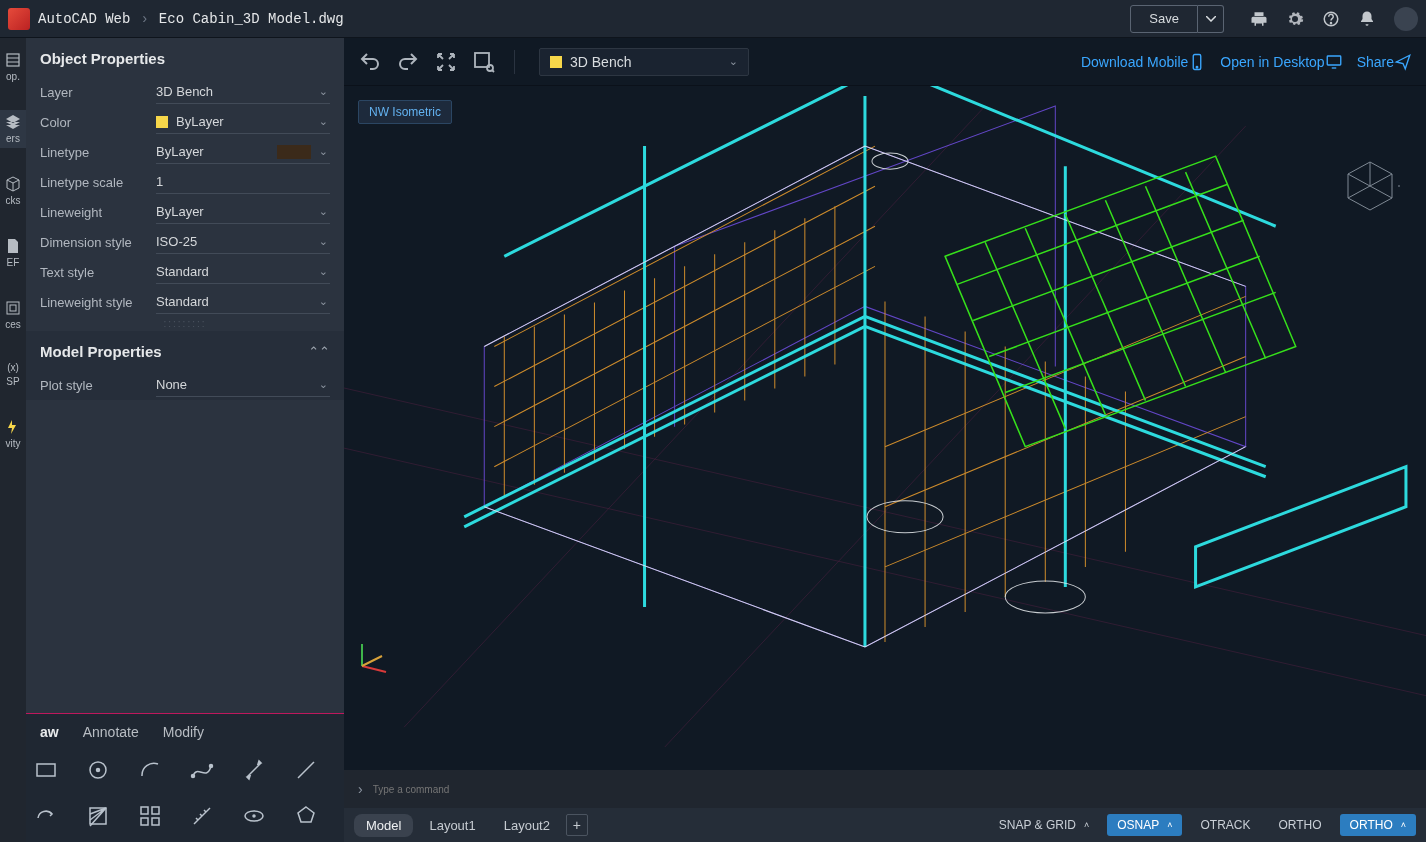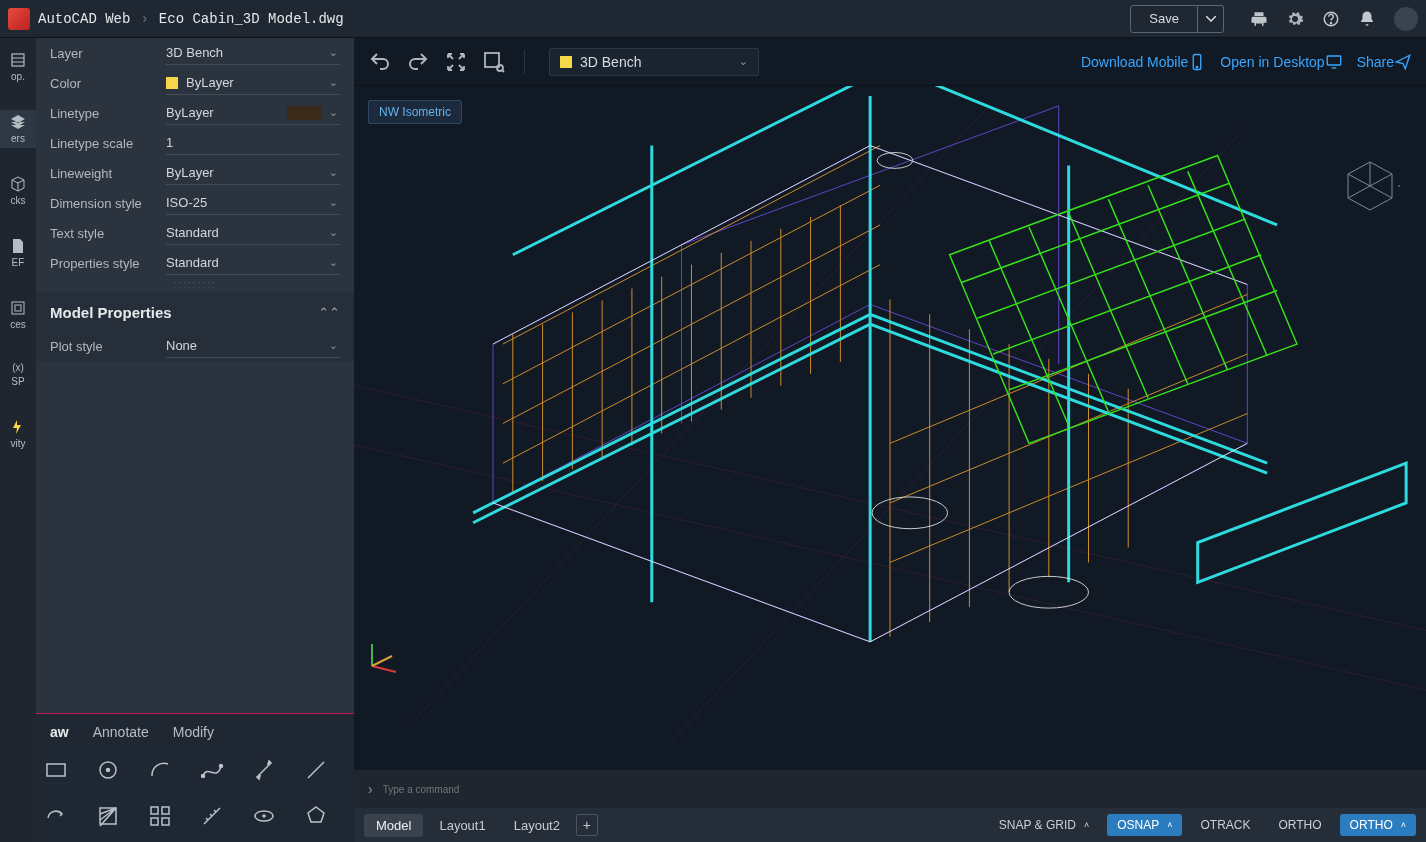--- a/index.html
+++ b/index.html
@@ -25,21 +25,21 @@
   .btn-save{display:flex;align-items:center;}
   .btn-save button{height:28px;background:transparent;border:1px solid #5a6472;color:#d8dcdf;font-size:13px;padding:0 18px;cursor:pointer;}
   .btn-save button:first-child{border-radius:3px 0 0 3px;}
   .btn-save button:last-child{border-left:none;border-radius:0 3px 3px 0;width:26px;padding:0;display:flex;align-items:center;justify-content:center;}
   .icon-row{display:flex;gap:18px;margin-left:18px;align-items:center;}
   .top-icon{width:18px;height:18px;color:#c2c7cc;cursor:pointer;display:flex;align-items:center;justify-content:center;}
   .avatar{width:24px;height:24px;border-radius:50%;background:#3a4350;}
 
   .app-body{display:flex;height:calc(842px - 38px);}
   
-  .rail{width:36px;background:#20262f;display:flex;flex-direction:column;align-items:center;padding-top:10px;gap:24px;font-size:10px;color:#b6bcc3;}
+  .rail{width:26px;background:#20262f;display:flex;flex-direction:column;align-items:center;padding-top:10px;gap:24px;font-size:10px;color:#b6bcc3;}
   .rail .rail-item{display:flex;flex-direction:column;align-items:center;gap:3px;cursor:pointer;width:100%;padding:4px 0;}
   .rail .rail-item.active{background:#2e3744;}
   .rail svg{width:16px;height:16px;}
   .rail .lbl{font-size:10px;}
 
   
   .props{width:318px;background:var(--bg-panel);display:flex;flex-direction:column;}
   .props-inner{flex:1;overflow:auto;}
   .section-hdr{padding:12px 14px 10px;display:flex;align-items:center;justify-content:space-between;}
   .section-hdr h3{font-size:15px;font-weight:600;color:#e6e8ea;}
@@ -79,21 +79,21 @@
   .wire{position:absolute;inset:0;}
 
   
   .cmd-bar{height:38px;background:#20262f;display:flex;align-items:center;padding:0 14px;gap:10px;color:#8c95a1;font-size:14px;}
   .cmd-bar input{flex:1;background:transparent;border:none;color:#c8ccd0;font-size:10px;outline:none;}
 
   
   .status{height:34px;background:#252d38;display:flex;align-items:center;padding:0 10px;gap:6px;}
   .layout-tabs{display:flex;gap:4px;align-items:center;}
   .layout-tabs .tab{padding:4px 12px;font-size:13px;color:#c6cbd1;border-radius:3px;cursor:pointer;}
-  .layout-tabs .tab.active{background:#3a424e;color:#eef0f2;}
+  .layout-tabs .tab.active{background:#3a424e;color:#eef0f2;border-radius:8px;}
   .layout-tabs .plus{width:22px;height:22px;border:1px solid #4b5460;display:flex;align-items:center;justify-content:center;border-radius:2px;font-size:14px;color:#c6cbd1;cursor:pointer;}
   .status .spacer{flex:1;}
   .status-chips{display:flex;gap:8px;}
   .chip{padding:4px 10px;font-size:12px;color:#c9cfd6;border-radius:3px;display:flex;align-items:center;gap:8px;cursor:pointer;}
   .chip.active{background:#2c7dc0;color:#ffffff;}
   .chip .up{font-size:9px;}
 </style>
 </head>
 <body>
 
@@ -182,20 +182,23 @@
     <div class="rail-item">
         <svg viewBox="0 0 16 16" fill="#f7d74a">
           <path d="M7 1L3 9h4l-1 6 5-9H7z"></path>
         </svg>
         <span class="lbl">vity</span>
       </div>
   </div>
 
   <div class="props">
     <div class="props-inner">
+      <div class="section-hdr">
+        <h3>Object Properties</h3>
+      </div>
       <div class="prop-row">
           <label>Layer</label>
         <div class="prop-field">
             <span>3D Bench</span>
             <span class="chev">⌄</span>
           </div>
         </div>
       <div class="prop-row">
           <label>Color</label>
         <div class="prop-field">
@@ -237,21 +240,21 @@
           </div>
         </div>
       <div class="prop-row">
           <label>Text style</label>
         <div class="prop-field">
             <span>Standard</span>
             <span class="chev">⌄</span>
           </div>
         </div>
       <div class="prop-row">
-          <label>Properties style</label>
+          <label>Lineweight style</label>
         <div class="prop-field">
             <span>Standard</span>
             <span class="chev">⌄</span>
           </div>
         </div>
 
       <div class="grip">:::::::::</div>
 
       <div class="model-section">
         <div class="section-hdr">

